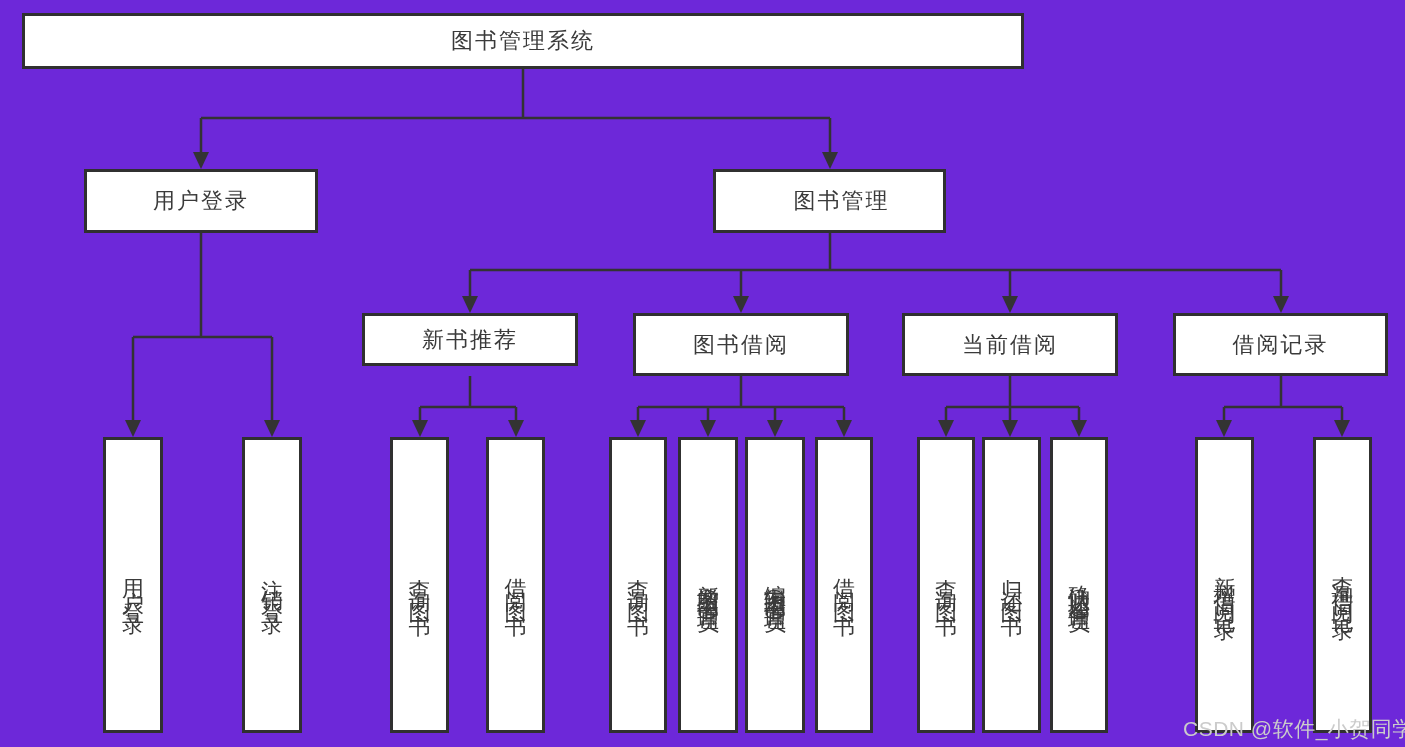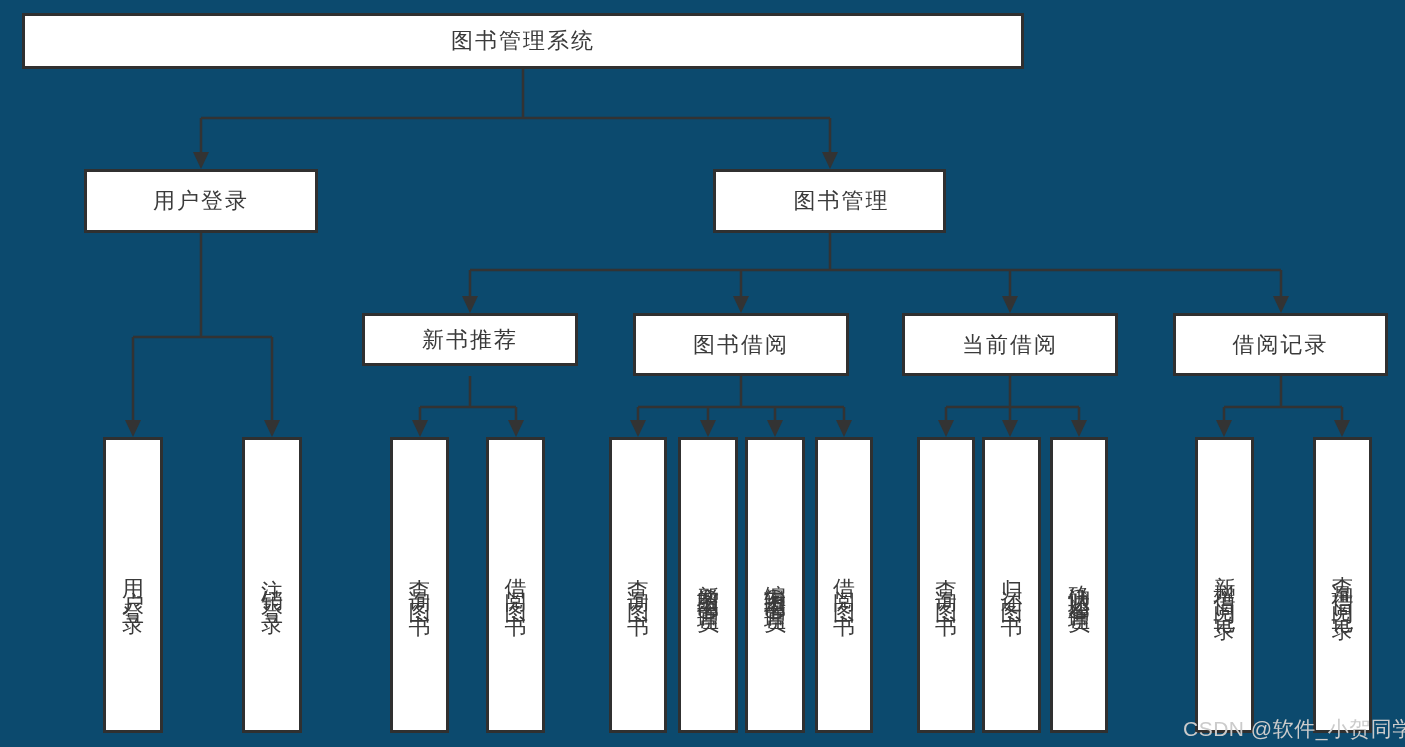--- a/index.html
+++ b/index.html
@@ -5,21 +5,21 @@
   html, body {
     margin: 0;
     padding: 0;
     background: #ffffff;
     font-family: "Liberation Sans", "DejaVu Sans", sans-serif;
   }
   #diagram-canvas {
     position: relative;
     width: 1405px;
     height: 747px;
-    background: #0c4a6e;
+    background: #6d28d9;
     overflow: hidden;
   }
   svg.connectors {
     position: absolute;
     left: 0;
     top: 0;
     z-index: 1;
   }
   .node {
     position: absolute;

